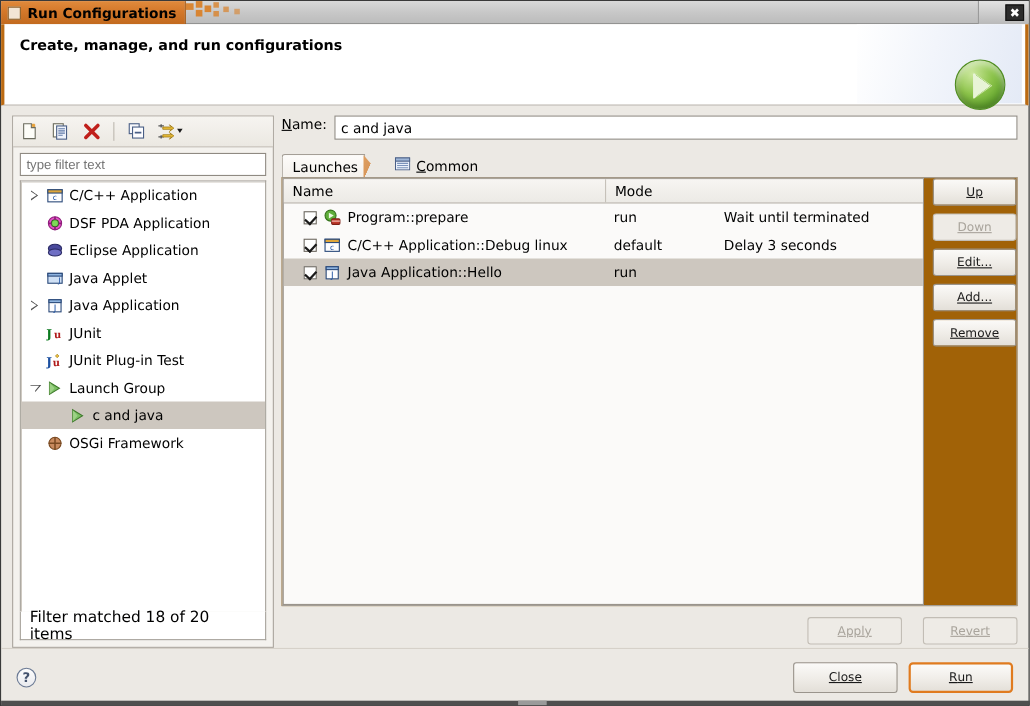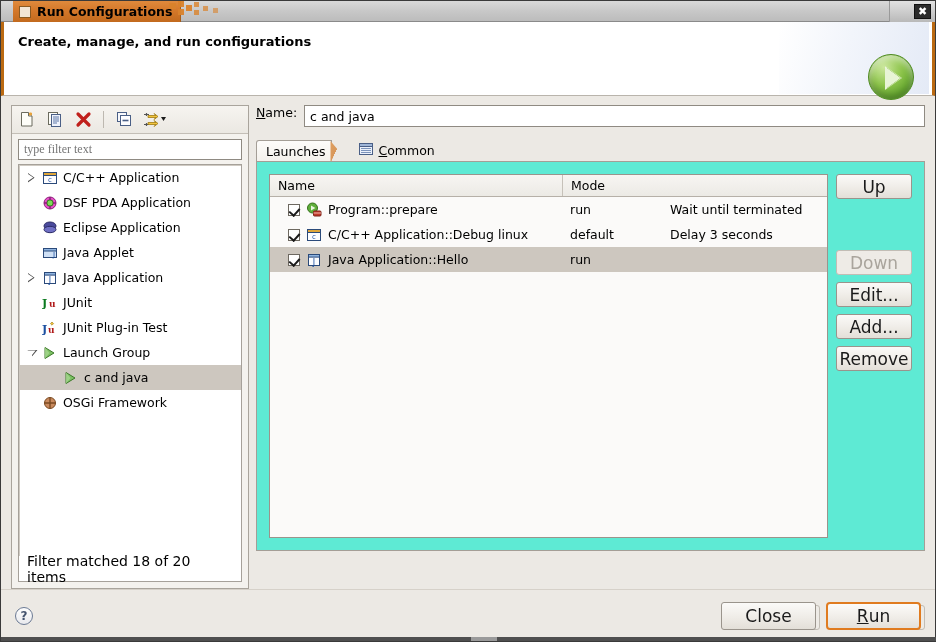--- a/index.html
+++ b/index.html
@@ -17,21 +17,21 @@
     border:1px solid #3a3a3a;
     display:flex; flex-direction:column;
   }
   
   .titlebar {
     height:21px; flex:none; position:relative;
     background:linear-gradient(to bottom,#d9d9d9 0%,#c8c8c8 50%,#bcbcbc 100%);
     border-bottom:1px solid #8a8a8a;
   }
   .title-left {
-    position:absolute; left:12px; top:0; height:21px;
+    position:absolute; left:0; top:0; height:21px;
     padding:0 8px 0 6px;
     display:flex; align-items:center; gap:6px;
     background:linear-gradient(to bottom,#e08a3c 0%,#d4782a 45%,#c26a1e 100%);
     border-right:1px solid #a85c18;
     color:#000; font-weight:bold; font-size:12.5px;
   }
   .title-icon {
     width:12px; height:12px; background:#f2e5d5;
     border:1px solid #8a5a22;
   }
@@ -110,21 +110,21 @@
     border-bottom:1px solid #c3beb6;
   }
   .tbtn {
     width:20px; height:20px; position:relative;
     display:flex; align-items:center; justify-content:center;
   }
   .tbsep { width:1px; height:17px; background:#bdb8b0; margin:0 2px; }
   .filter-row { padding:5px 6px 4px 6px; }
   .filter-input {
     width:100%; height:21px; padding:2px 5px;
-    font-family:Liberation Serif, serif; font-size:12px;
+    font-family:Liberation Sans, sans-serif; font-size:12px;
     color:#9b968e; background:#fff;
     border:1px solid #8f8a82;
   }
   .tree {
     flex:1; min-height:0; overflow:hidden;
     background:#fff; margin:0 6px; border:1px solid #a6a19a;
     border-bottom:none;
   }
   .tnode {
     height:25px; display:flex; align-items:center; gap:5px;
@@ -184,22 +184,22 @@
     border-top-left-radius:3px;
   }
   .tab.active .slant {
     position:absolute; right:-16px; top:0; width:17px; height:20px;
     background:linear-gradient(115deg,#e0a061 0%,#d8975a 40%,#ece9e4 41%);
     clip-path:polygon(0 0,100% 100%,0 100%);
   }
   .tab.inactive { color:#000; margin-left:18px; }
   .tabpanel {
     flex:1; min-height:0; display:flex; flex-direction:column;
-    border:1px solid #a49e96; background:#5eead4;
-    padding:12px;
+    border:1px solid #a49e96; background:#a16207;
+    padding:0;
   }
   .tablearea { flex:1; min-height:0; display:flex; gap:8px; }
   .tablewrap {
     flex:1; min-width:0; display:flex; flex-direction:column;
     background:#fbfaf9; border:1px solid #9a948c;
   }
   .thead {
     height:22px; flex:none; display:flex;
     background:linear-gradient(to bottom,#f7f5f2,#eceae5);
     border-bottom:1px solid #b6b0a8;
@@ -222,26 +222,26 @@
     border:1px solid #6d6860; position:relative;
   }
   .cb::after {
     content:""; position:absolute; left:2px; top:1px;
     width:5px; height:8px; border:solid #1a1a1a;
     border-width:0 2px 2px 0; transform:rotate(42deg);
   }
   .sidebtns { width:76px; flex:none; display:flex; flex-direction:column; gap:7px; }
   .btn {
     height:25px; width:100%;
-    font-family:"DejaVu Sans", sans-serif; font-size:17px; color:#1a1a1a;
+    font-family:"DejaVu Sans", sans-serif; font-size:11px; color:#1a1a1a;
     background:linear-gradient(to bottom,#fbfaf8 0%,#efece7 55%,#e3dfd8 100%);
     border:1px solid #9a948c; border-radius:3px;
-    display:flex; align-items:center; justify-content:center;
-  }
-  .btn.disabled { color:#a9a49c; background:#eeebe6; border-color:#c2bdb5;margin-top:44px; }
+    display:flex; align-items:center; justify-content:center;text-decoration:underline;
+  }
+  .btn.disabled { color:#a9a49c; background:#eeebe6; border-color:#c2bdb5; }
   .applyrow {
     flex:none; height:38px; display:flex; align-items:flex-start;
     justify-content:flex-end; gap:19px; padding-top:10px;
   }
   .btn-wide { width:86px; }
   
   .footer {
     flex:none; height:52px; display:flex; align-items:center;
     padding:0 14px; gap:10px; border-top:1px solid #d6d1c9;
   }

